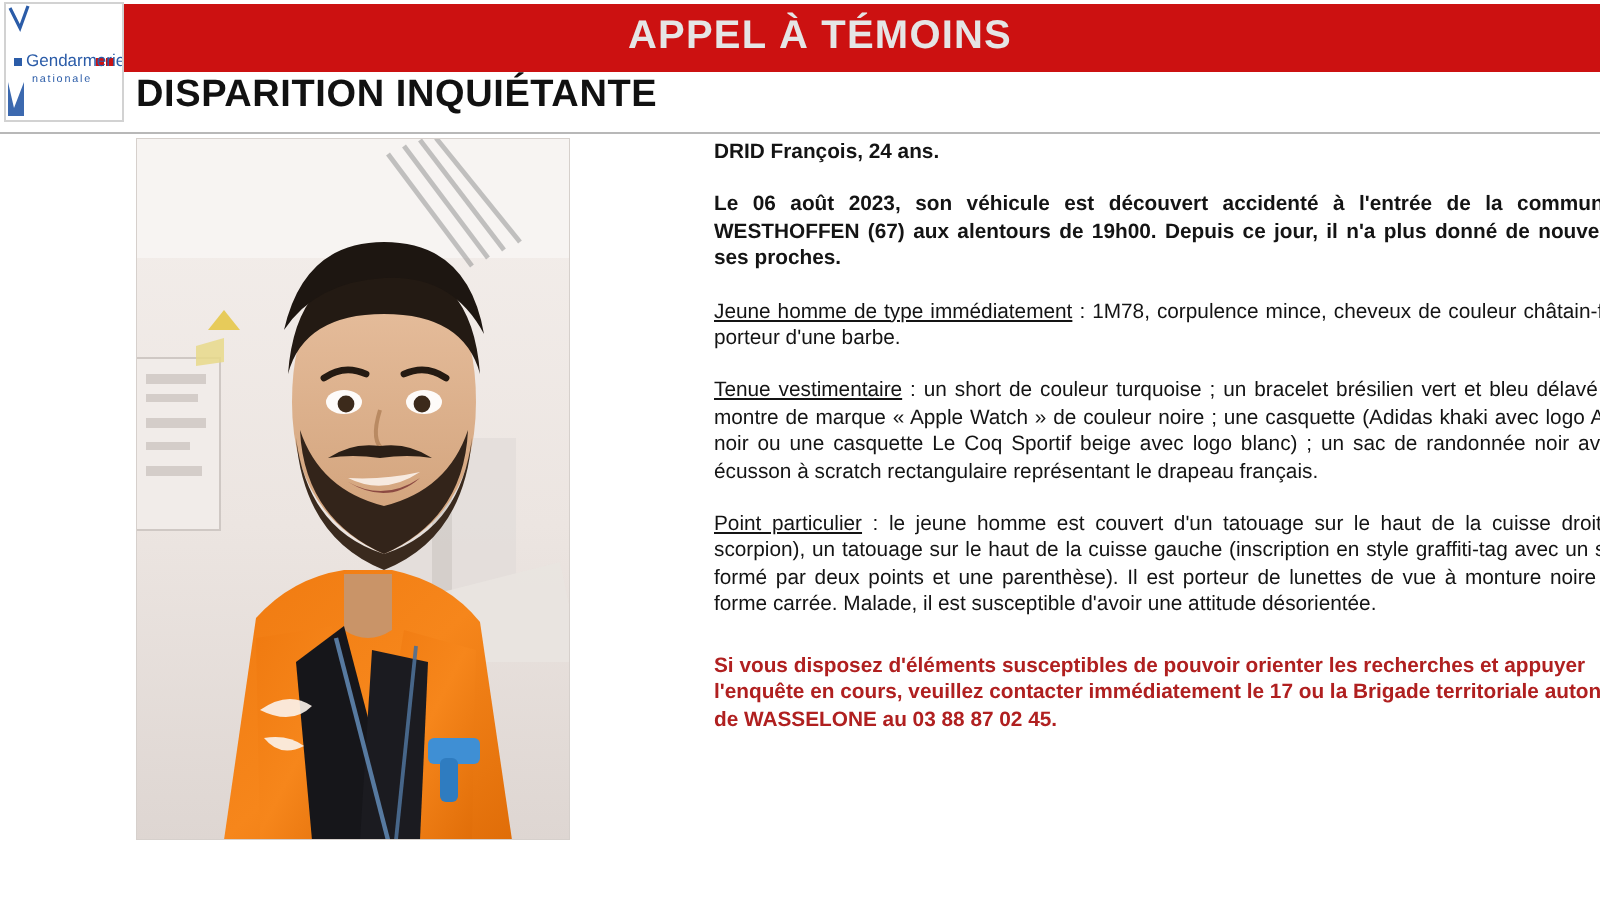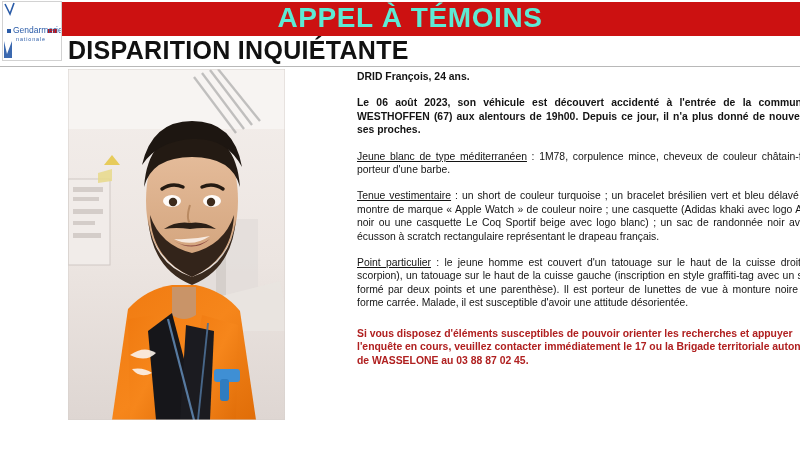--- a/index.html
+++ b/index.html
@@ -46,42 +46,42 @@
     width: 738px;
     height: 31px;
     background: #cc1111;
     display: flex;
     align-items: center;
     justify-content: center;
     padding-right: 42px;
     box-sizing: border-box;
   }
   .red-banner-text {
-    color: #5eead4;
-    font-size: 28px;
+    color: #e5e5e5;
+    font-size: 20px;
     font-weight: bold;
     letter-spacing: 0.6px;
     white-space: nowrap;
     line-height: 1;
   }
   .red-underline {
     position: absolute;
     left: 62px; top: 33px;
     width: 738px;
     height: 3px;
     background: #cc1111;
   }
   .subtitle-bar {
     position: absolute;
     left: 68px; top: 38px;
     width: 700px;
     height: 24px;
   }
   .subtitle-text {
-    font-size: 25px;
+    font-size: 19px;
     font-weight: bold;
     color: #111111;
     letter-spacing: 0.3px;
     white-space: nowrap;
     line-height: 1;
   }
   .header-rule {
     position: absolute;
     left: 0; top: 66px;
     width: 800px;
@@ -256,21 +256,21 @@
       <rect x="0" y="0" width="217" height="351" fill="none" stroke="#d6d0cc" stroke-width="1"></rect>
     </svg>
   </div>
 
   <div class="text-col">
 
     <p class="para p-name">DRID François, 24 ans.</p>
 
     <p class="para p-bold">Le 06 août 2023, son véhicule est découvert accidenté à l'entrée de la commune de WESTHOFFEN (67) aux alentours de 19h00. Depuis ce jour, il n'a plus donné de nouvelles à ses proches.</p>
 
-    <p class="para p-body"><span class="lead">Jeune blanc de type méditerranéen</span><span> : 1M78, corpulence mince, cheveux de couleur châtain-foncé, porteur d'une barbe.</span></p>
+    <p class="para p-body"><span class="lead">Jeune homme de type immédiatement</span><span> : 1M78, corpulence mince, cheveux de couleur châtain-foncé, porteur d'une barbe.</span></p>
 
     <p class="para p-body"><span class="lead">Tenue vestimentaire</span><span> : un short de couleur turquoise ; un bracelet brésilien vert et bleu délavé ; une montre de marque « Apple Watch » de couleur noire ; une casquette (Adidas khaki avec logo Adidas noir ou une casquette Le Coq Sportif beige avec logo blanc) ; un sac de randonnée noir avec un écusson à scratch rectangulaire représentant le drapeau français.</span></p>
 
     <p class="para p-body p-tight"><span class="lead">Point particulier</span><span> : le jeune homme est couvert d'un tatouage sur le haut de la cuisse droite (un scorpion), un tatouage sur le haut de la cuisse gauche (inscription en style graffiti-tag avec un smiley formé par deux points et une parenthèse). Il est porteur de lunettes de vue à monture noire et de forme carrée. Malade, il est susceptible d'avoir une attitude désorientée.</span></p>
 
     <div class="spacer-6"></div>
 
     <p class="p-contact">Si vous disposez d'éléments susceptibles de pouvoir orienter les recherches et appuyer l'enquête en cours, veuillez contacter immédiatement le 17 ou la Brigade territoriale autonome de WASSELONE au 03 88 87 02 45.</p>
   </div>
 

